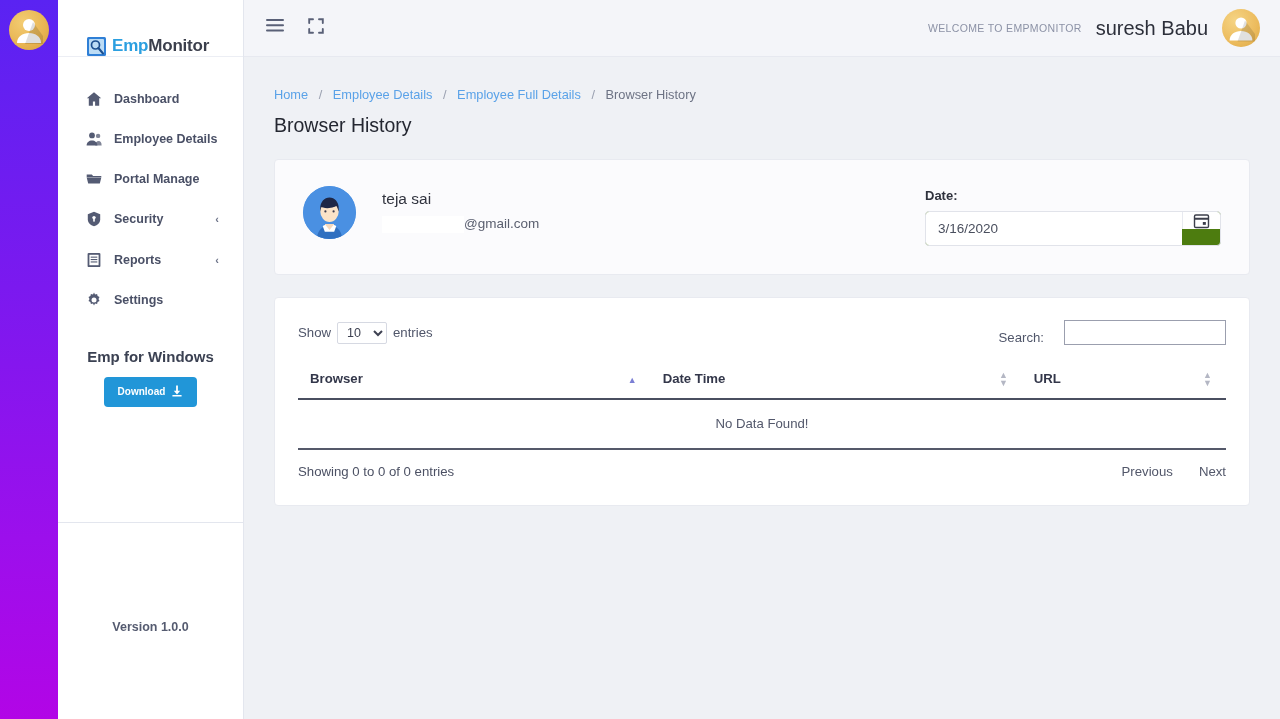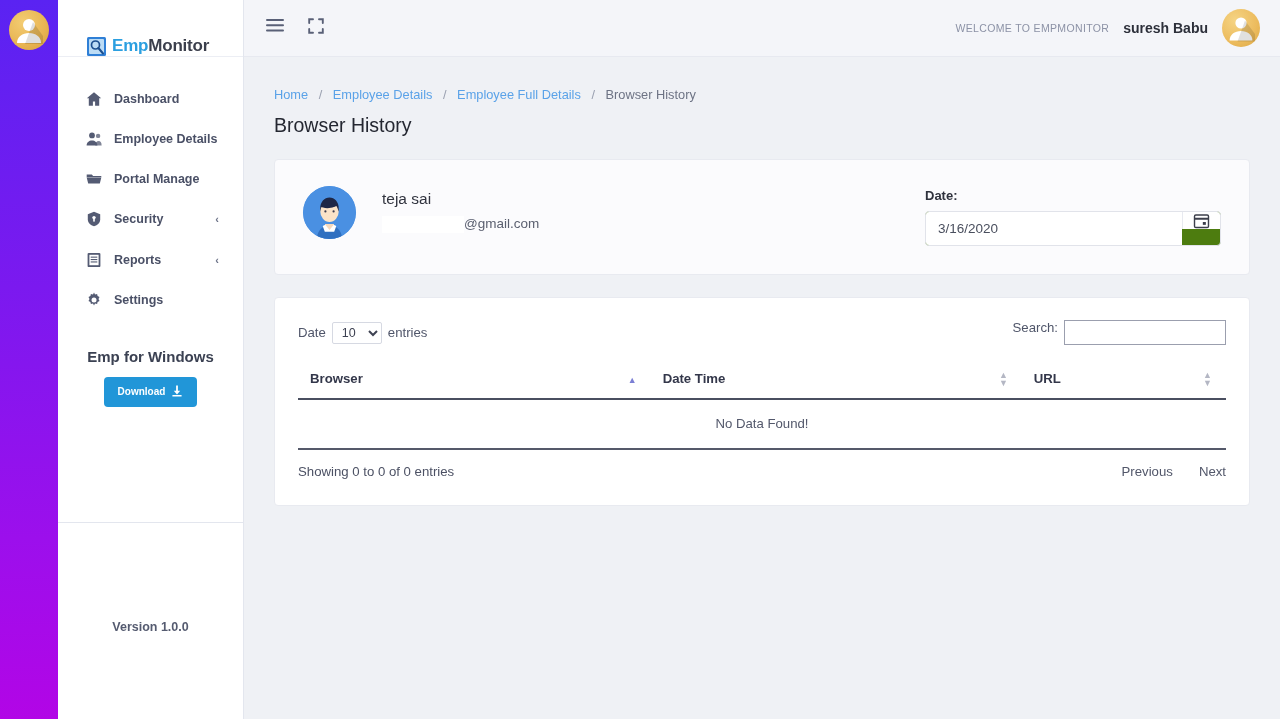--- a/index.html
+++ b/index.html
@@ -81,21 +81,21 @@
   .topbar {
     position: absolute; left: 244px; top: 0; right: 0; height: 57px;
     background: #f4f5f9; display: flex; align-items: center;
     border-bottom: 1px solid #e7e9f0;
   }
   .tb-ico { margin-left: 22px; cursor: pointer; color: #596077; }
   .tb-spacer { flex: 1; }
   .welcome {
     font-size: 10.5px; letter-spacing: .35px; color: #8c92a6; text-transform: uppercase;
   }
-  .username { font-size: 14px; color: #2c2f3a; margin-left: 14px; font-weight: bold; }
+  .username { font-size: 20px; color: #2c2f3a; margin-left: 14px; }
   .tb-avatar {
     width: 38px; height: 38px; border-radius: 50%; margin-left: 14px; margin-right: 20px;
     background: radial-gradient(circle at 35% 30%, #f5d484 0%, #ecbb5d 60%, #dba846 100%);
     overflow: hidden; position: relative; cursor: pointer;
   }
 
   
   .main {
     position: absolute; left: 244px; top: 57px; right: 0; bottom: 0;
     background: #eff1f5; overflow: hidden;
@@ -143,21 +143,21 @@
 
   
   .table-card { padding: 22px 23px 26px 23px; }
   .tbl-top { display: flex; align-items: center; }
   .show-entries { font-size: 13.2px; color: #50566a; display: flex; align-items: center; gap: 6px; }
   .len-select {
     font-family: "Liberation Sans", sans-serif; font-size: 12.5px; color: #3e4252;
     padding: 2px 2px 2px 5px; border: 1px solid #d6d9e2; background: #fff;
     border-radius: 2px; height: 22px;
   }
-  .search-wrap { margin-left: auto; display: flex; align-items: flex-start; gap: 6px; }
+  .search-wrap { margin-left: auto; display: flex; align-items: flex-end; gap: 20px; }
   .search-label { font-size: 13.2px; color: #50566a; }
   .search-input {
     width: 162px; height: 25px; border: 1px solid #9b9fae; background: #fff;
     outline: none; padding: 2px 6px; font-size: 13px;
     font-family: "Liberation Sans", sans-serif; color: #333;
   }
 
   table.dt { width: 100%; border-collapse: collapse; margin-top: 18px; }
   table.dt th {
     text-align: left; font-size: 13.2px; font-weight: 700; color: #33374a;
@@ -376,21 +376,21 @@
           </div>
         </div>
       </div>
     </div>
 
     <div class="card white">
       <div class="table-card">
 
         <div class="tbl-top">
           <label class="show-entries">
-            <span>Date</span>
+            <span>Show</span>
             <select class="len-select"><option value="10">10</option><option value="25">25</option><option value="50">50</option><option value="100">100</option></select>
             <span>entries</span>
           </label>
 
           <div class="search-wrap">
             <span class="search-label">Search:</span>
             <input class="search-input" type="text" value="" style="">
           </div>
         </div>
 

